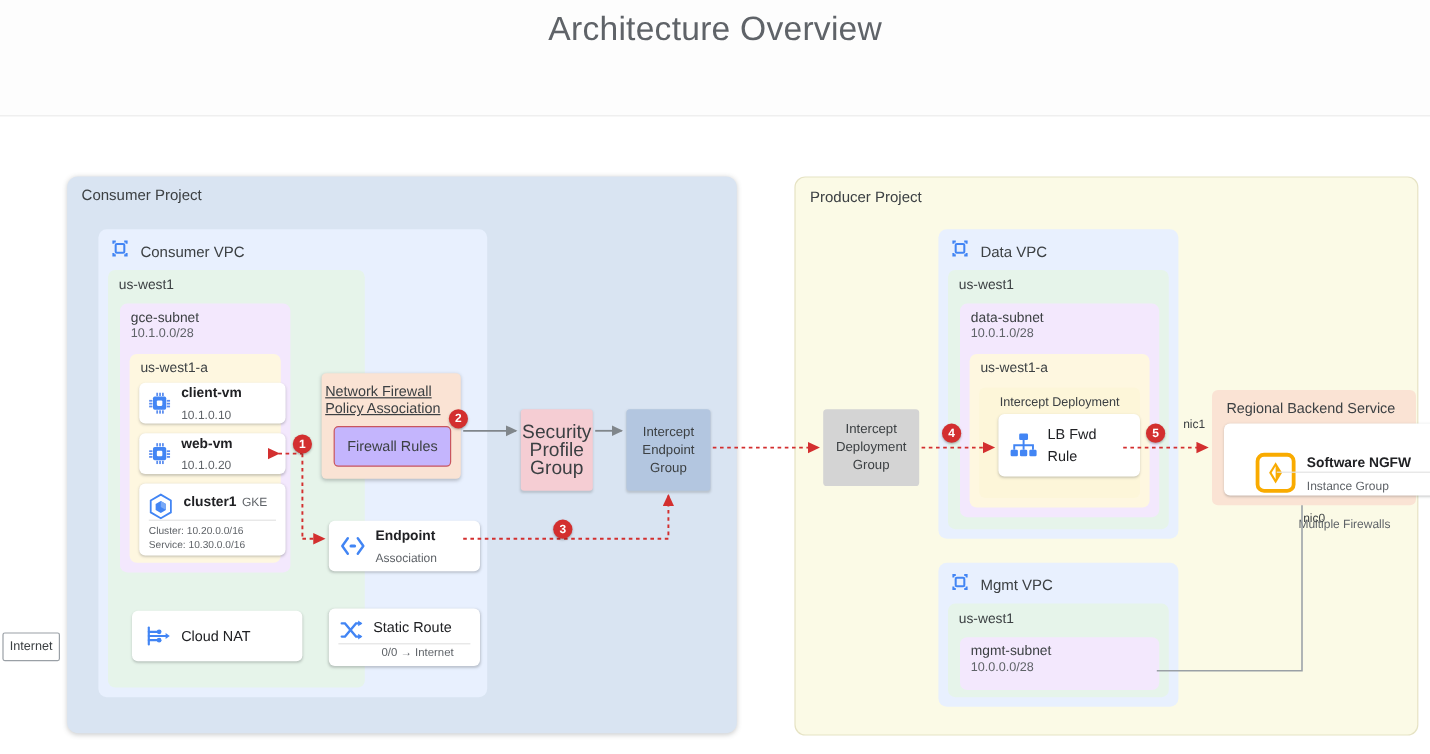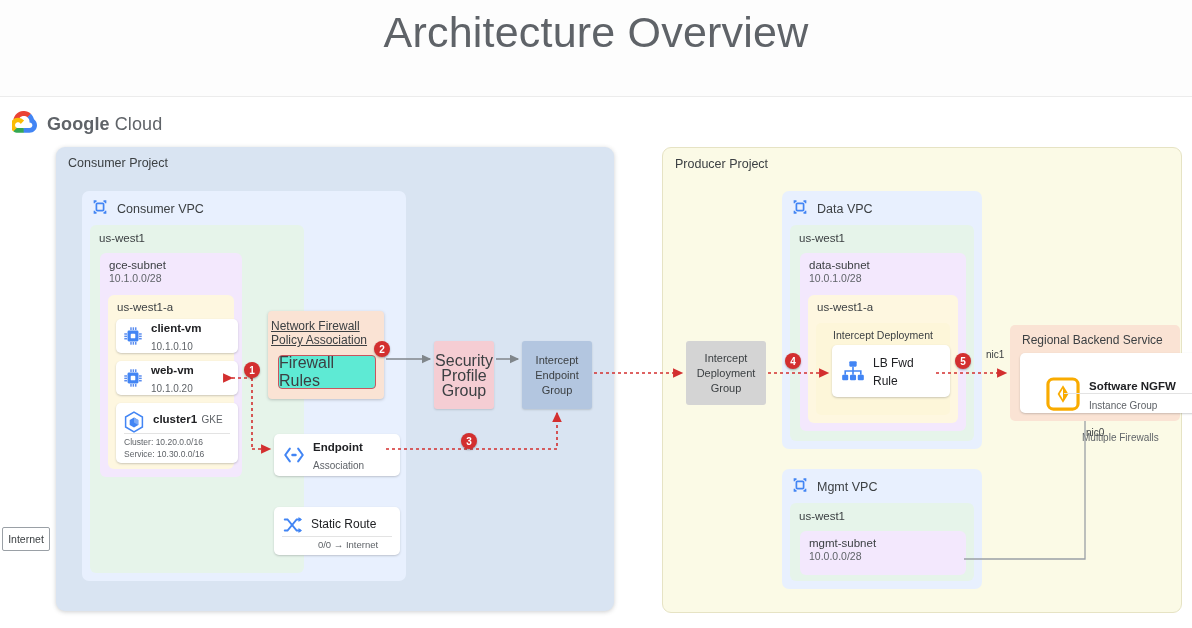--- a/index.html
+++ b/index.html
@@ -7,21 +7,21 @@
     width:1192px;height:628px;
     background:#fdfdfd;
     font-family:"Liberation Sans", sans-serif;
     overflow:hidden;
     position:relative;
     color:#3c4043;
   }
   #page-title{
     position:absolute;left:0;top:8px;width:1192px;
     text-align:center;
-    font-size:43px;font-weight:400;color:#5f6368;
+    font-size:28px;font-weight:400;color:#5f6368;
     letter-spacing:.2px;
   }
 
   
   #gcp-card{
     position:absolute;left:0;top:96px;width:1192px;height:532px;
     background:#ffffff;
     border-top:1px solid #ececec;
   }
   #gcp-brand{
@@ -68,23 +68,23 @@
   .subfoot{position:absolute;left:0;right:0;text-align:center;font-size:9.5px;color:#5f6368;margin-left:22px;}
 
   
   .nfpa{
     position:absolute;background:#fae3d4;
     border-radius:4px 4px 4px 4px;
     box-shadow:0 1px 3px rgba(60,64,67,.28);
   }
   .nfpa .t{position:absolute;left:3px;top:8px;font-size:12px;color:#3c4043;line-height:14px;text-decoration:underline;}
   .fwrules{
-    position:absolute;background:#5eead4;border:1.6px solid #c9555f;border-radius:4px;
+    position:absolute;background:#c4b5fd;border:1.6px solid #c9555f;border-radius:4px;
     display:flex;align-items:center;justify-content:center;
-    font-size:16px;color:#3c4043;
+    font-size:12px;color:#3c4043;
   }
   .spg{
     position:absolute;background:#f5cdd3;border-radius:3px;
     display:flex;align-items:center;justify-content:center;text-align:center;
     font-size:16px;color:#3c4043;line-height:15px;
     box-shadow:0 1px 2px rgba(60,64,67,.2);
   }
   .ieg{
     position:absolute;background:#b3c6e0;border-radius:3px;
     display:flex;align-items:center;justify-content:center;text-align:center;
@@ -123,31 +123,20 @@
 
   svg.wires{position:absolute;left:0;top:0;width:1192px;height:532px;pointer-events:none;z-index:20;}
 </style>
 </head>
 <body>
 
 <div id="page-title">Architecture Overview</div>
 
 <div id="gcp-card">
 
-  <div id="gcp-brand">
-    <span>
-      <svg width="26" height="22" viewBox="0 0 26 22">
-        <path d="M16.2 6.1 18.6 3.7 18.8 2.7C14.4-1.3 7.4-0.8 3.6 3.7 2.5 5 1.8 6.6 1.4 8.2l0.9-0.1 4.8-0.8 0.4-0.4c2.1-2.3 5.7-2.6 8.1-0.6z" fill="#ea4335"></path>
-        <path d="M22 8.2c-0.6-2-1.7-3.9-3.2-5.4l-3.4 3.4c1.4 1.1 2.2 2.8 2.1 4.6v0.6c1.6 0 2.9 1.3 2.9 2.9s-1.3 2.8-2.9 2.8h-5.8l-0.6 0.6v3.5l0.6 0.6h5.8c4.2 0 7.5-3.4 7.5-7.5 0-2.5-1.2-4.8-3-6.1z" fill="#4285f4"></path>
-        <path d="M5.9 21.8h5.8v-4.7H5.9c-0.4 0-0.8-0.1-1.2-0.3l-0.8 0.3-2.4 2.4-0.2 0.8c1.3 1 2.9 1.5 4.6 1.5z" fill="#34a853"></path>
-        <path d="M5.9 6.8c-4.2 0-7.5 3.4-7.5 7.5 0 2.4 1.1 4.6 3 6l3.4-3.4c-1.5-0.7-2.1-2.4-1.5-3.9 0.7-1.5 2.4-2.1 3.9-1.5 0.6 0.3 1.2 0.8 1.5 1.5l3.4-3.4C10.6 7.9 8.3 6.8 5.9 6.8z" fill="#fbbc04"></path>
-      </svg>
-    </span>
-    <span class="brand-text"><b>Google</b> <span>Cloud</span></span>
-  </div>
 
   <div class="internet-box" style="left:2px;top:430px;width:46px;height:22px;">Internet</div>
 
   <div class="proj" style="left:56px;top:50px;width:558px;height:464px;background:#d9e4f2;box-shadow:0 1px 4px rgba(60,64,67,.25);">
     <div class="lbl">Consumer Project</div>
   </div>
 
   <div class="vpc" style="left:82px;top:94px;width:324px;height:390px;">
     <div class="vpc-head">
       <span>
@@ -245,20 +234,38 @@
       <span class="n">cluster1</span>
       <span class="s">GKE</span>
     </span>
     <div class="divline" style="top:30px;"></div>
     <div style="position:absolute;left:8px;top:33px;font-size:8.5px;color:#5f6368;line-height:12px;">
       <div>Cluster: 10.20.0.0/16</div>
       <div>Service: 10.30.0.0/16</div>
     </div>
   </div>
 
+  <div class="card" style="left:110px;top:412px;width:122px;height:42px;padding:0 10px;">
+    <span class="ic">
+      <svg width="24" height="24" viewBox="0 0 24 24">
+        <g stroke="#4285f4" stroke-width="1.8" fill="none" stroke-linecap="round">
+          <path d="M4 5v14"></path>
+          <path d="M4 12h15"></path>
+          <path d="M4 8.5 11 8.5"></path>
+          <path d="M4 15.5 11 15.5"></path>
+        </g>
+        <circle cx="12.6" cy="8.5" r="2" fill="#4285f4"></circle>
+        <circle cx="12.6" cy="15.5" r="2" fill="#4285f4"></circle>
+        <path d="M18 9.5 21.5 12 18 14.5z" fill="#4285f4"></path>
+      </svg>
+    </span>
+    <span class="tx">
+      <span class="n plain">Cloud NAT</span>
+    </span>
+  </div>
 
   <div class="nfpa" style="left:268px;top:214px;width:116px;height:88px;">
     <div class="t">
       <span>Network Firewall</span><br>
       <span>Policy Association</span>
     </div>
     <div class="fwrules" style="left:10px;top:44px;width:96px;height:32px;">Firewall Rules</div>
   </div>
 
   <div class="card" style="left:274px;top:337px;width:110px;height:42px;padding:0 8px;">

